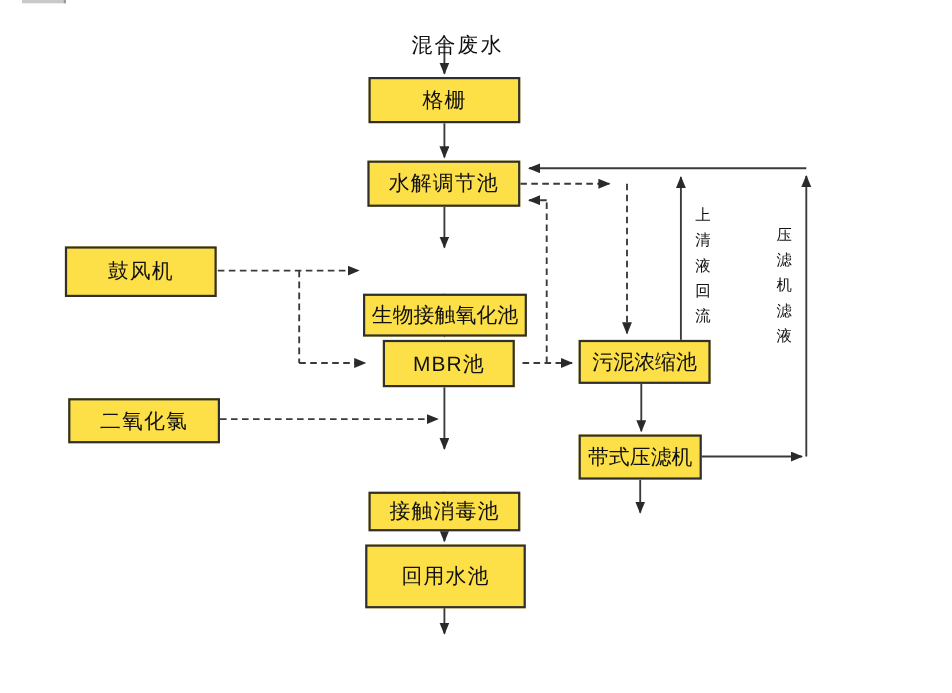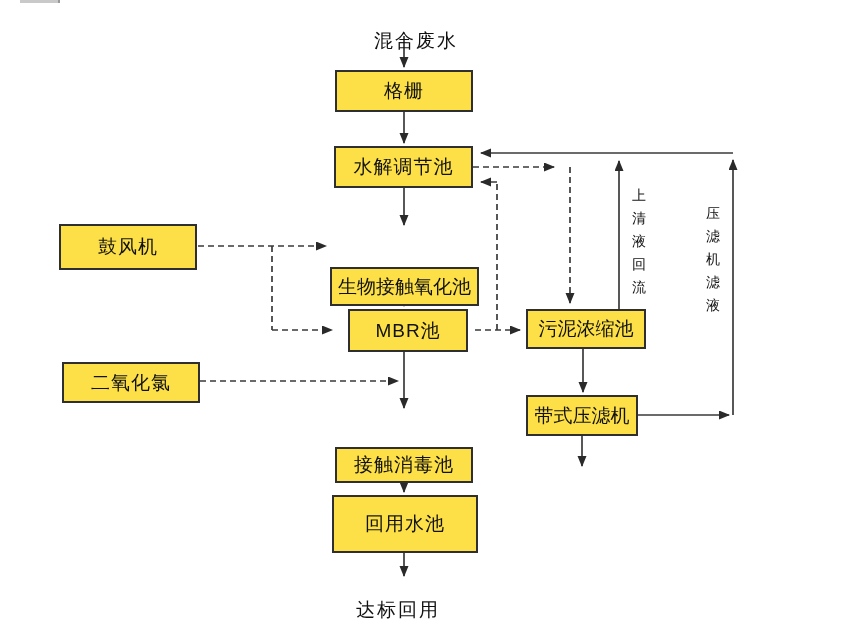--- a/index.html
+++ b/index.html
@@ -123,20 +123,19 @@
   <div class="node" style="left:526px;top:309px;width:120px;height:40px;letter-spacing:0;">
     <span>污泥浓缩池</span>
   </div>
 
   <div class="node" style="left:526px;top:395px;width:112px;height:41px;letter-spacing:0;">
     <span>带式压滤机</span>
   </div>
 
   <div class="freelabel" style="left:374px;top:15px;">混合废水</div>
 
-  <div class="freelabel" style="left:356px;top:584px;">达标回用</div>
 
 
   <div class="vtext" style="left:628px;top:184px;">上清液回流</div>
 
   <div class="vtext" style="left:702px;top:202px;">压滤机滤液</div>
 
 </div>
 
 </body></html>

